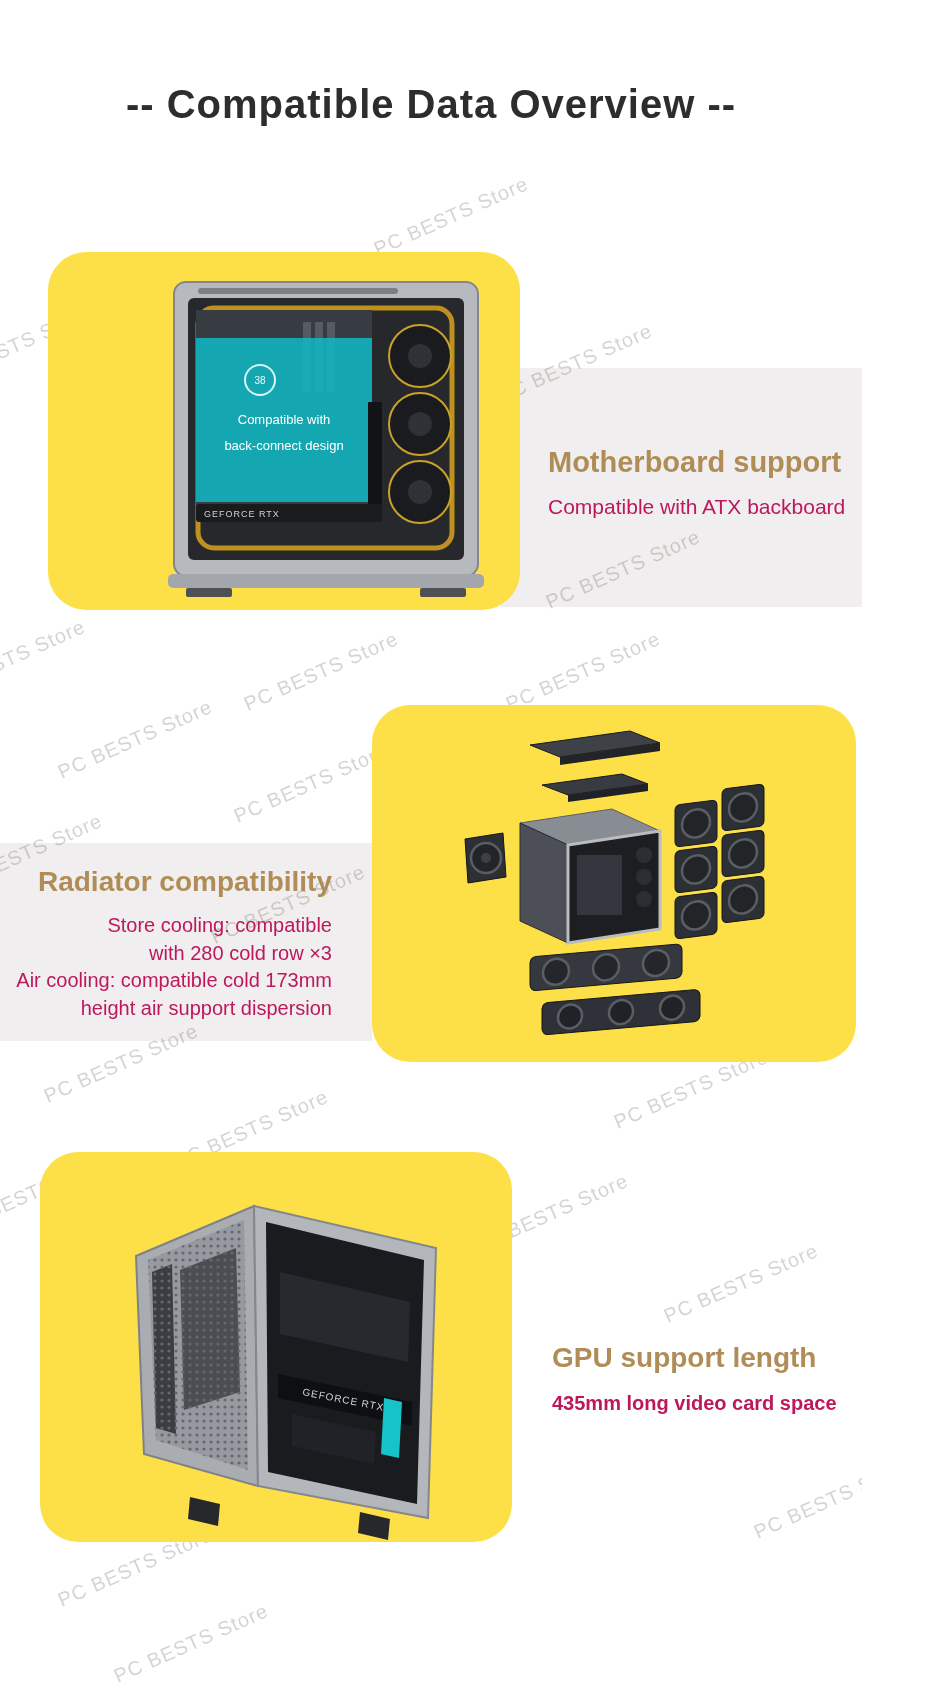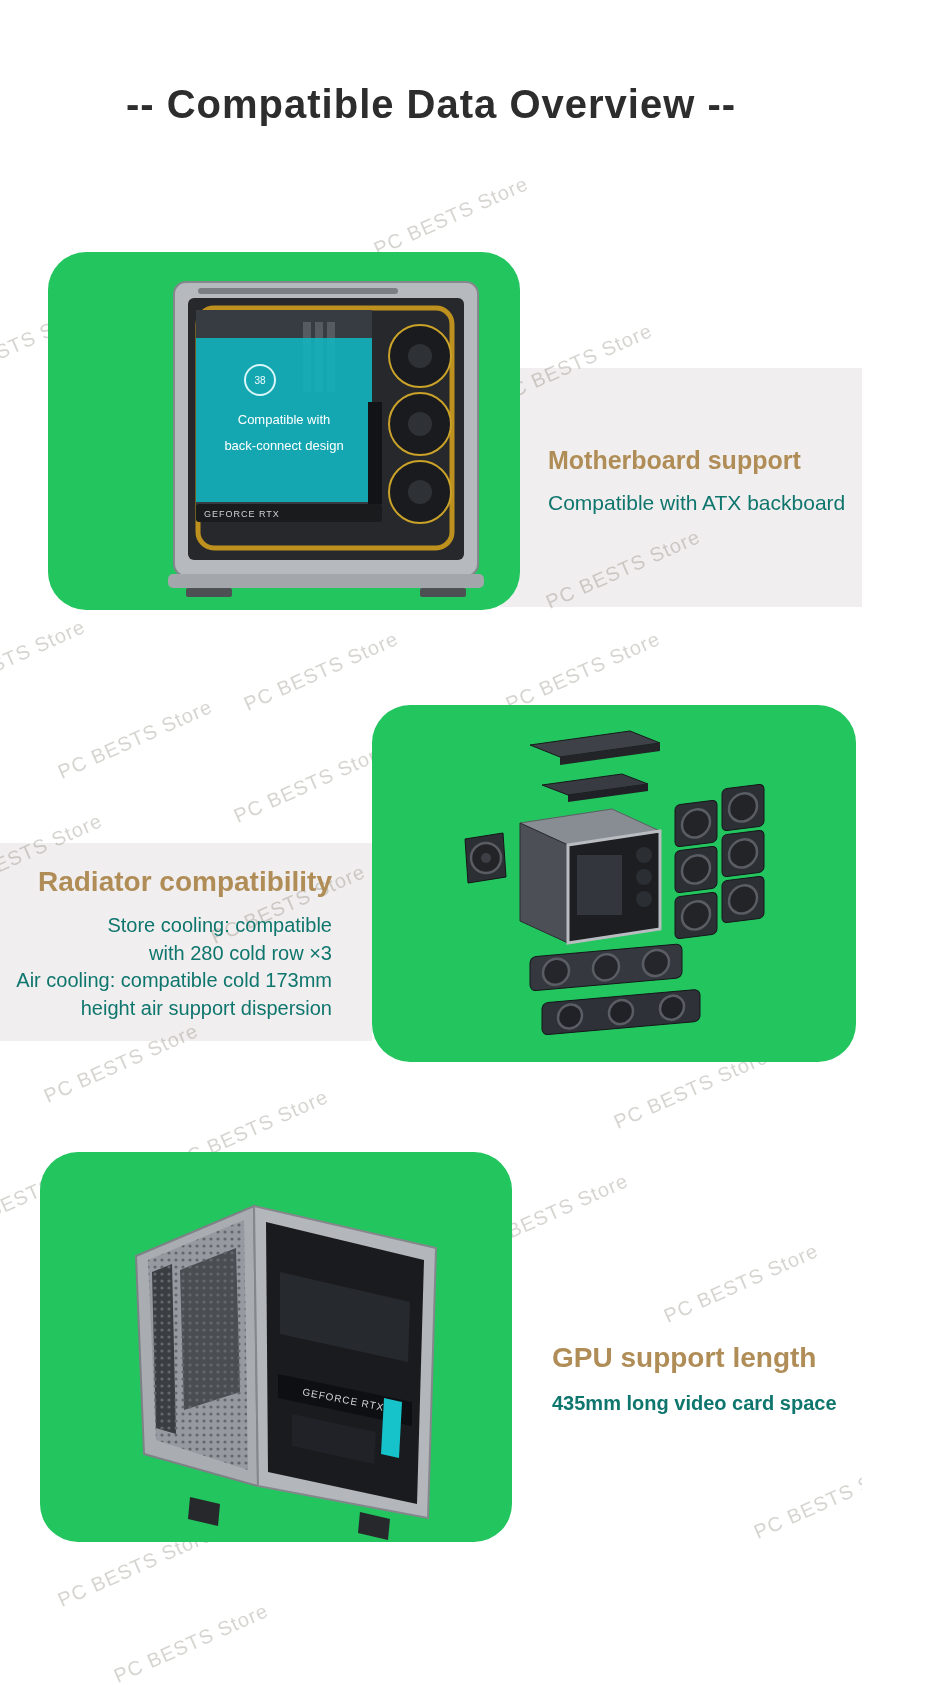--- a/index.html
+++ b/index.html
@@ -10,32 +10,32 @@
   .title { position:absolute; top:82px; left:0; width:100%; text-align:center;
            font-size:40px; font-weight:700; color:#2d2d2d; letter-spacing:1px; z-index:4; }
 
   .wm { position:absolute; color:rgba(120,112,100,0.30); font-size:20px; white-space:nowrap;
         transform:rotate(-24deg); letter-spacing:1px; z-index:2; font-weight:400; }
 
   .band { position:absolute; background:#f0eeee; z-index:1; }
   .band1 { left:500px; width:450px; top:368px; height:239px; }
   .band2 { left:0; width:372px; top:843px; height:198px; }
 
-  .panel { position:absolute; background:#22c55e; border-radius:38px; overflow:hidden; z-index:3; }
+  .panel { position:absolute; background:#fde047; border-radius:38px; overflow:hidden; z-index:3; }
   .panel1 { left:48px;  top:252px;  width:472px; height:358px; }
   .panel2 { left:372px; top:705px;  width:484px; height:357px; }
   .panel3 { left:40px;  top:1152px; width:472px; height:390px; }
   .panel svg { display:block; width:100%; height:100%; }
 
   .copy { position:absolute; z-index:4; }
   .copy h2 { color:#b08d57; font-weight:700; }
-  .copy p  { color:#0f766e; font-weight:400; }
+  .copy p  { color:#be185d; font-weight:400; }
 
   .copy1 { left:548px; top:446px; }
-  .copy1 h2 { font-size:25px; }
+  .copy1 h2 { font-size:29px; }
   .copy1 p  { font-size:21px; margin-top:16px; }
 
   .copy2 { left:0; top:866px; width:340px; text-align:right; padding-right:8px; }
   .copy2 h2 { font-size:28px;padding-left:16px; }
   .copy2 .lines { margin-top:14px; }
   .copy2 p { font-size:20px; line-height:27.5px; }
 
   .copy3 { left:552px; top:1342px; }
   .copy3 h2 { font-size:28px; }
   .copy3 p  { font-size:20px; margin-top:18px;font-weight:bold; }

